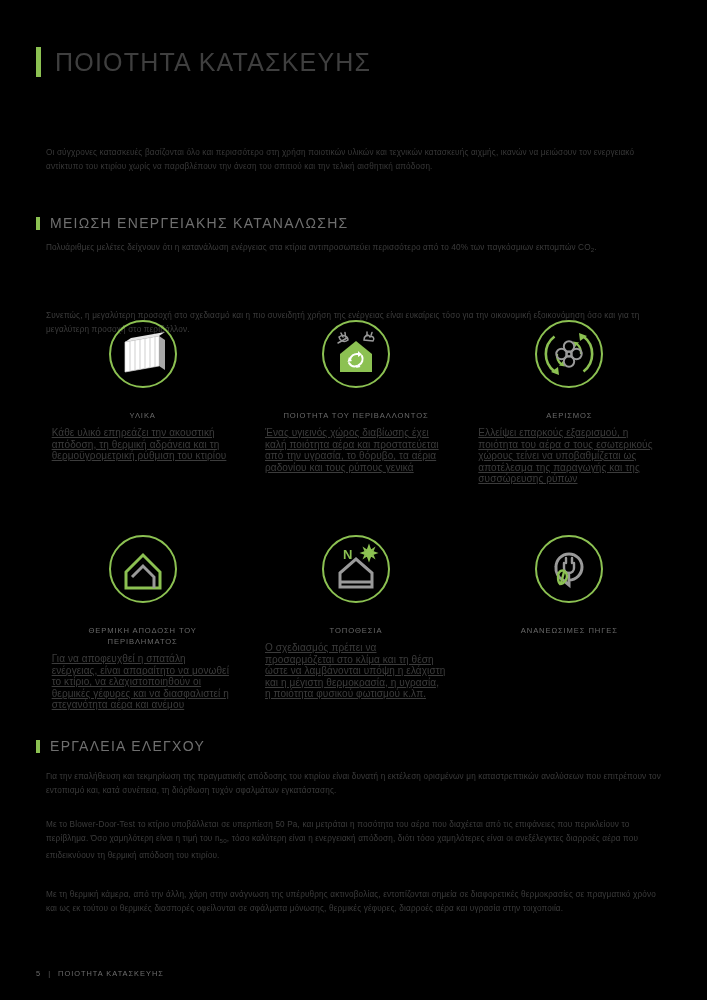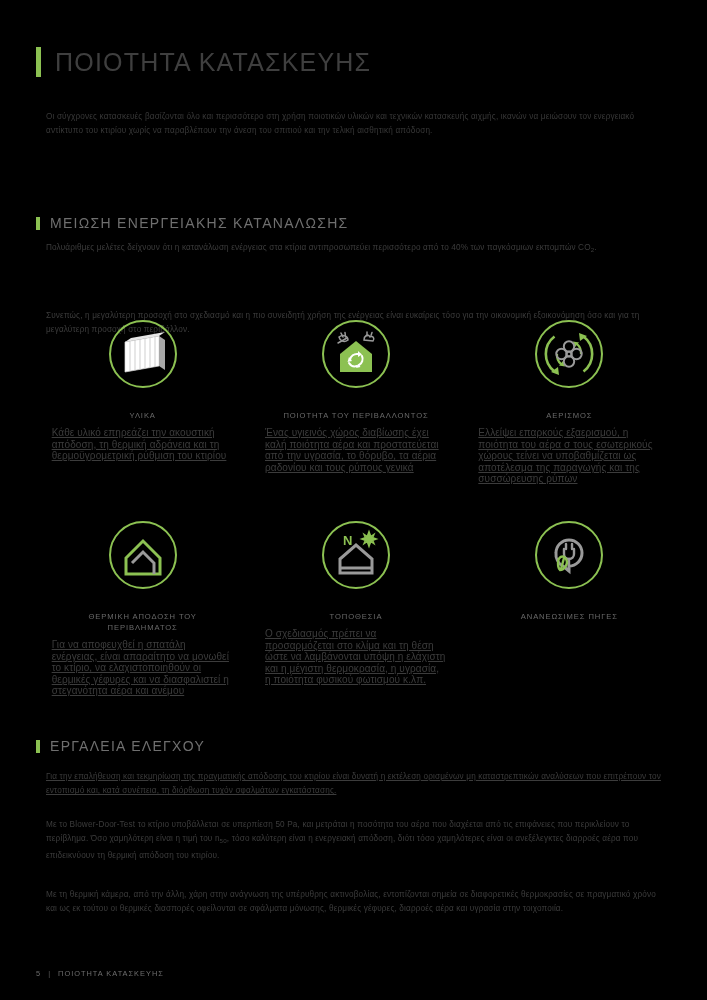--- a/index.html
+++ b/index.html
@@ -61,31 +61,31 @@
   .para {
     position: absolute;
     left: 46px;
     width: 615px;
     font-size: 8.2px;
     line-height: 14.4px;
     color: #3c3c3c;
     letter-spacing: 0.15px;
     text-align: left;
   }
-  .para.intro { color: #383838; }
+  .para.intro { color: #383838; margin-top: 36px; }
   .para sub { font-size: 6.2px; vertical-align: -2px; }
 
   
   .grid {
     position: absolute;
     left: 36px; top: 310px;
     width: 640px;
     display: grid;
     grid-template-columns: repeat(3, 1fr);
-    row-gap: 26px;
+    row-gap: 40px;
   }
   .cell {
     display: flex;
     flex-direction: column;
     align-items: center;
   }
   .circle-wrap {
     width: 88px; height: 88px;
     display: flex; align-items: center; justify-content: center;
     margin-bottom: 12px;
@@ -299,21 +299,21 @@
       <div class="cell-title">ΑΝΑΝΕΩΣΙΜΕΣ ΠΗΓΕΣ</div>
     </div>
 
   </div>
 
   <div class="sec-head" style="top:738px;">
     <div class="bar"></div>
     <div class="txt">ΕΡΓΑΛΕΙΑ ΕΛΕΓΧΟΥ</div>
   </div>
 
-  <div class="para" style="top:770px;text-decoration:underline;">Για την επαλήθευση και τεκμηρίωση της πραγματικής απόδοσης του κτιρίου είναι δυνατή η εκτέλεση ορισμένων μη καταστρεπτικών αναλύσεων που επιτρέπουν τον εντοπισμό και, κατά συνέπεια, τη διόρθωση τυχόν σφαλμάτων εγκατάστασης.</div>
+  <div class="para" style="top:770px;">Για την επαλήθευση και τεκμηρίωση της πραγματικής απόδοσης του κτιρίου είναι δυνατή η εκτέλεση ορισμένων μη καταστρεπτικών αναλύσεων που επιτρέπουν τον εντοπισμό και, κατά συνέπεια, τη διόρθωση τυχόν σφαλμάτων εγκατάστασης.</div>
 
   <div class="para" style="top:818px;"><span>Με το Blower-Door-Test το κτίριο υποβάλλεται σε υπερπίεση 50 Pa, και μετράται η ποσότητα του αέρα που διαχέεται από τις επιφάνειες που περικλείουν το περίβλημα. Όσο χαμηλότερη είναι η τιμή του n</span><sub>50</sub><span>, τόσο καλύτερη είναι η ενεργειακή απόδοση, διότι τόσο χαμηλότερες είναι οι ανεξέλεγκτες διαρροές αέρα που επιδεικνύουν τη θερμική απόδοση του κτιρίου.</span></div>
 
   <div class="para" style="top:888px;">Με τη θερμική κάμερα, από την άλλη, χάρη στην ανάγνωση της υπέρυθρης ακτινοβολίας, εντοπίζονται σημεία σε διαφορετικές θερμοκρασίες σε πραγματικό χρόνο και ως εκ τούτου οι θερμικές διασπορές οφείλονται σε σφάλματα μόνωσης, θερμικές γέφυρες, διαρροές αέρα και υγρασία στην τοιχοποιία.</div>
 
   <div class="footer">
     <span>5</span>
     <span class="sep">|</span>
     <span>ΠΟΙΟΤΗΤΑ ΚΑΤΑΣΚΕΥΗΣ</span>
   </div>

